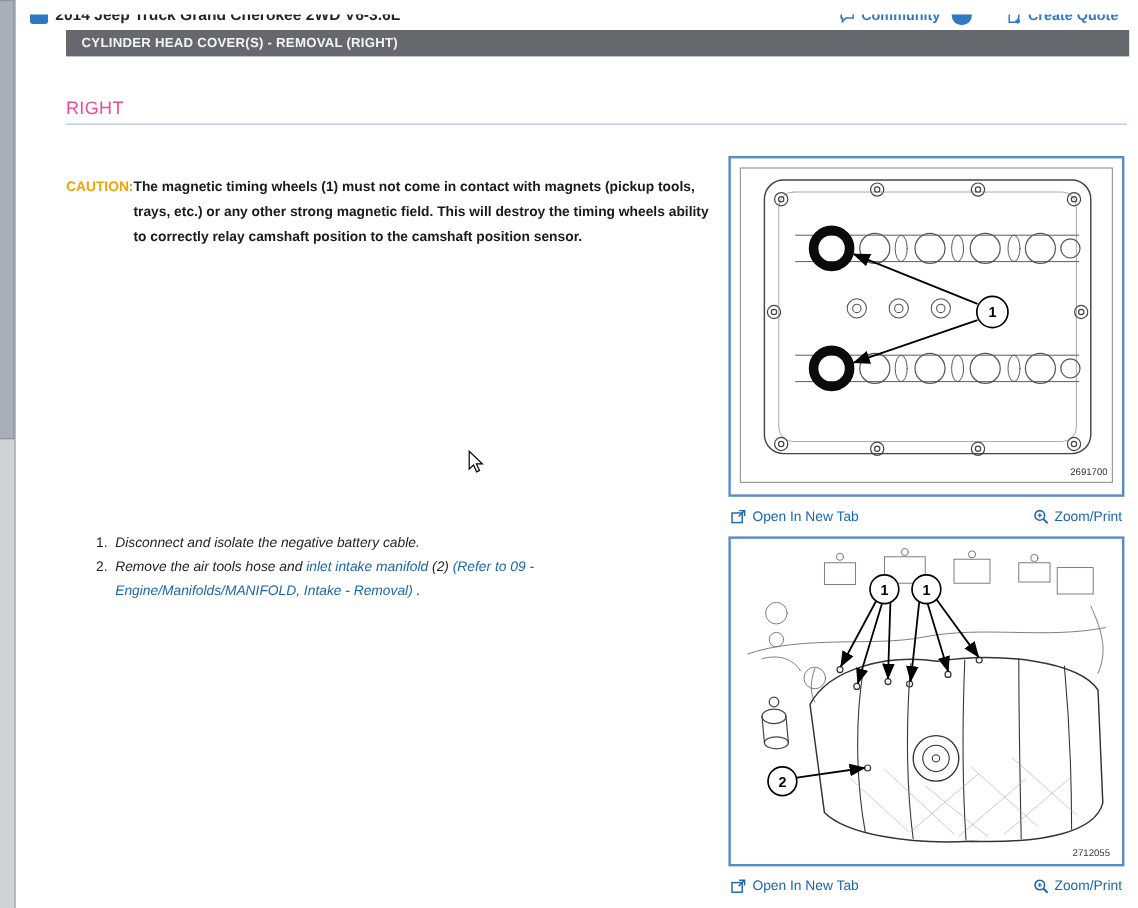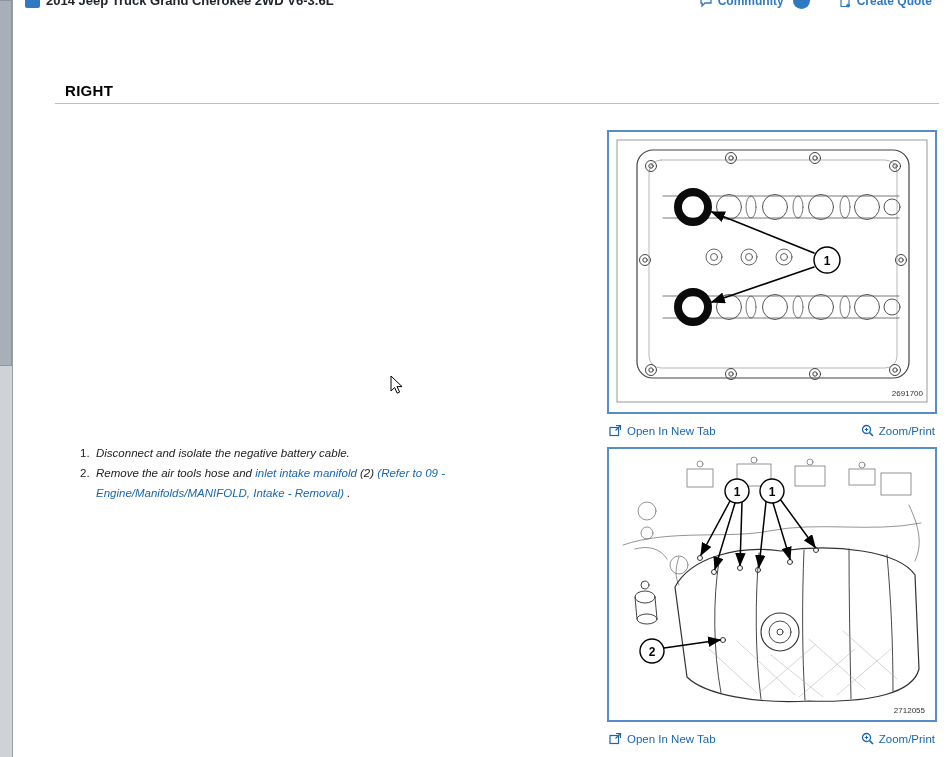--- a/index.html
+++ b/index.html
@@ -7,38 +7,38 @@
               font-family:"Liberation Sans", sans-serif; }
   .page { position:relative; width:948px; height:757px; background:#fff; }
 
   
   .left-scroll { position:absolute; left:0; top:0; width:13px; height:757px;
                  background:#cfd3d8; border-right:1px solid #9aa0a6; }
   .left-scroll-thumb { position:absolute; left:0; top:0; width:12px; height:366px;
                  background:#a9afb8; border:1px solid #8f959e; border-left:none; }
 
   
-  .top-header { position:absolute; left:14px; top:0; width:934px; height:11px; overflow:hidden; }
+  .top-header { position:absolute; left:14px; top:12px; width:934px; height:11px; overflow:hidden; }
   .top-header-inner { position:absolute; top:-10px; left:0; width:100%; height:21px;
                  display:flex; align-items:center; }
   .toolbar-chip { width:15px; height:15px; background:#2e79c2; margin-left:11px; border-radius:2px; }
   .vehicle-title { font-size:13px; font-weight:bold; color:#21252b; margin-left:6px; white-space:nowrap; }
   .header-right { margin-left:auto; display:flex; align-items:center; gap:28px; padding-right:16px; }
   .hlink { display:inline-flex; align-items:center; gap:5px; color:#2e79c2; font-size:12px;
            font-weight:bold; cursor:pointer; white-space:nowrap; }
   .badge { display:inline-block; width:17px; height:17px; border-radius:50%; background:#2e79c2; margin-left:4px; }
   .hicon { width:14px; height:14px; }
 
   
   .title-bar { position:absolute; left:55px; top:25px; width:886px; height:22px;
                background:#65686d; color:#f4f4f4; font-size:11px; font-weight:bold;
                line-height:22px; padding-left:13px; letter-spacing:.2px; }
 
-  .right-heading { position:absolute; left:65px; top:82px; font-size:15px; font-weight:bold;
-               color:#000000; letter-spacing:.3px; }
+  .right-heading { position:absolute; left:55px; top:82px; font-size:15px; font-weight:normal;
+               color:#ec4899; letter-spacing:.3px; }
   .heading-rule { position:absolute; left:55px; top:103px; width:884px; height:1px; background:#b4c2d0; }
 
   
   .caution { position:absolute; left:55px; top:146px; width:552px; display:flex; }
   .caution-label { color:#f0a400; font-weight:bold; font-size:11.5px; line-height:21px; flex:none; }
   .caution-text { font-weight:bold; color:#1a1a1a; font-size:11.5px; line-height:21px; width:490px; }
 
   
   .steps { position:absolute; left:80px; top:443px; width:462px; list-style:none;
            font-size:11.5px; color:#222; line-height:20px; }
@@ -88,25 +88,30 @@
           <svg class="hicon" viewBox="0 0 14 14">
             <path d="M3,1.5 h6 l2,2 v9 h-8 z" fill="none" stroke="#2e79c2" stroke-width="1.2"></path>
             <path d="M10,9.5 v4 M8,11.5 h4" stroke="#2e79c2" stroke-width="1.4"></path>
           </svg>
           <span>Create Quote</span>
         </span>
       </div>
     </div>
   </div>
 
+  <div class="title-bar">
+    <span>CYLINDER HEAD COVER(S) - REMOVAL (RIGHT)</span>
+  </div>
 
   <h2 class="right-heading">RIGHT</h2>
   <div class="heading-rule"></div>
 
   <div class="caution">
+    <span class="caution-label">CAUTION:</span>
+    <div class="caution-text">The magnetic timing wheels (1) must not come in contact with magnets (pickup tools, trays, etc.) or any other strong magnetic field. This will destroy the timing wheels ability to correctly relay camshaft position to the camshaft position sensor.</div>
   </div>
 
   <ol class="steps">
     <li class="step">
       <span class="step-num">1.</span>
       <div class="step-text">
         <span>Disconnect and isolate the negative battery cable.</span>
       </div>
     </li>
     <li class="step">

